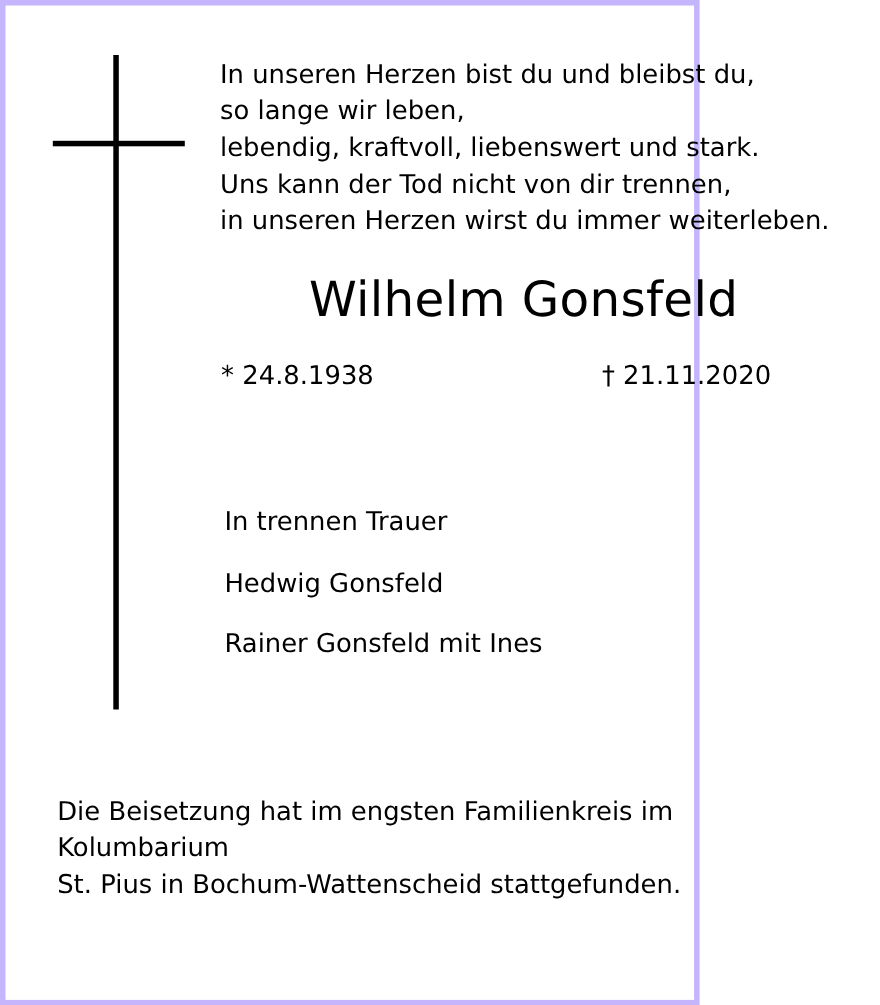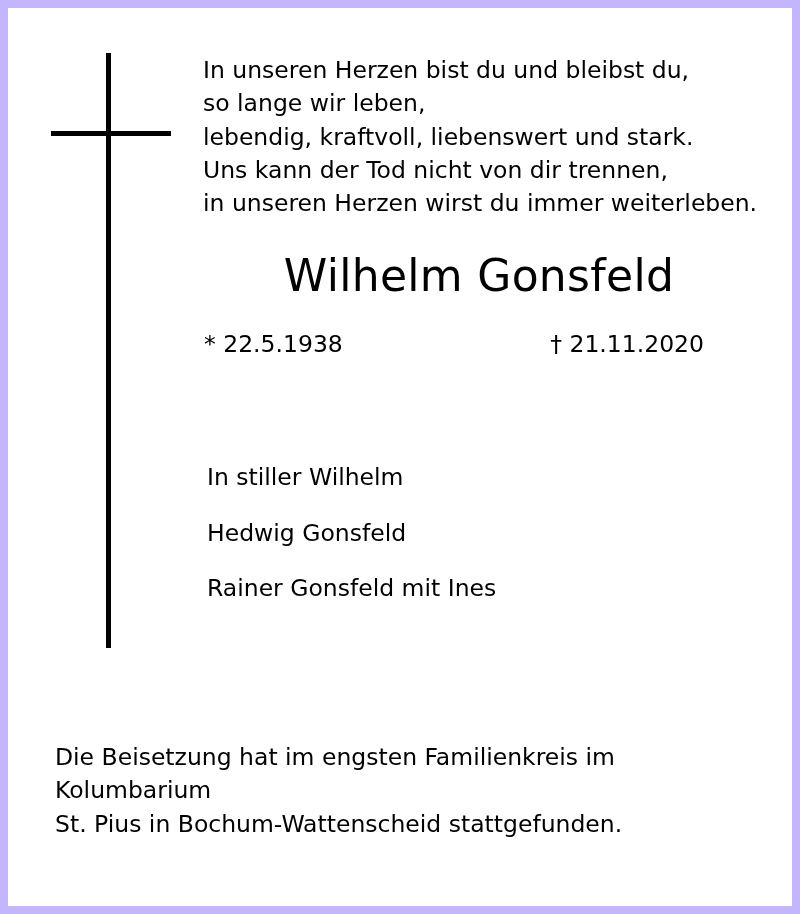--- a/index.html
+++ b/index.html
@@ -10,24 +10,24 @@
   body {
     width: 800px;
     height: 914px;
     font-family: "DejaVu Sans", sans-serif;
     color: #000000;
     overflow: hidden;
   }
   .obituary {
     position: relative;
     box-sizing: border-box;
-    width: 800px;
+    width: 636px;
     height: 914px;
     background: #ffffff;
-    border: 8px solid #c4b5fd;
+    border: 5px solid #c4b5fd;
     padding: 0;
   }
   .inner {
     position: relative;
     width: 100%;
     height: 100%;
     box-sizing: border-box;
   }
 
   
@@ -112,21 +112,21 @@
     left: 47px;
     top: 700px;
     width: 710px;
     font-size: 23.5px;
     line-height: 1.42;
   }
   .footer .block {
     white-space: pre-line;
   }
   .footer .block.second {
-    margin-top: 33px;
+    margin-top: 16px;
   }
 </style>
 </head>
 <body>
 
 <div class="obituary">
   <div class="inner">
 
     <div class="cross">
       <div class="vbar"></div>
@@ -135,26 +135,26 @@
 
     <div class="verse">In unseren Herzen bist du und bleibst du,
 so lange wir leben,
 lebendig, kraftvoll, liebenswert und stark.
 Uns kann der Tod nicht von dir trennen,
 in unseren Herzen wirst du immer weiterleben.</div>
 
     <div class="name">Wilhelm Gonsfeld</div>
 
     <div class="dates">
-      <span class="birth">* 22.5.1938</span>
+      <span class="birth">* 24.8.1938</span>
       <span class="death">† 21.11.2020</span>
     </div>
 
     <div class="mourning">
-      <div class="line">In stiller Wilhelm</div>
+      <div class="line">In trennen Trauer</div>
       <div class="line">Hedwig Gonsfeld</div>
       <div class="line">Rainer Gonsfeld mit Ines</div>
     </div>
 
     <div class="footer">
       <div class="block second">Die Beisetzung hat im engsten Familienkreis im Kolumbarium
 St. Pius in Bochum-Wattenscheid stattgefunden.</div>
     </div>
 
   </div>

